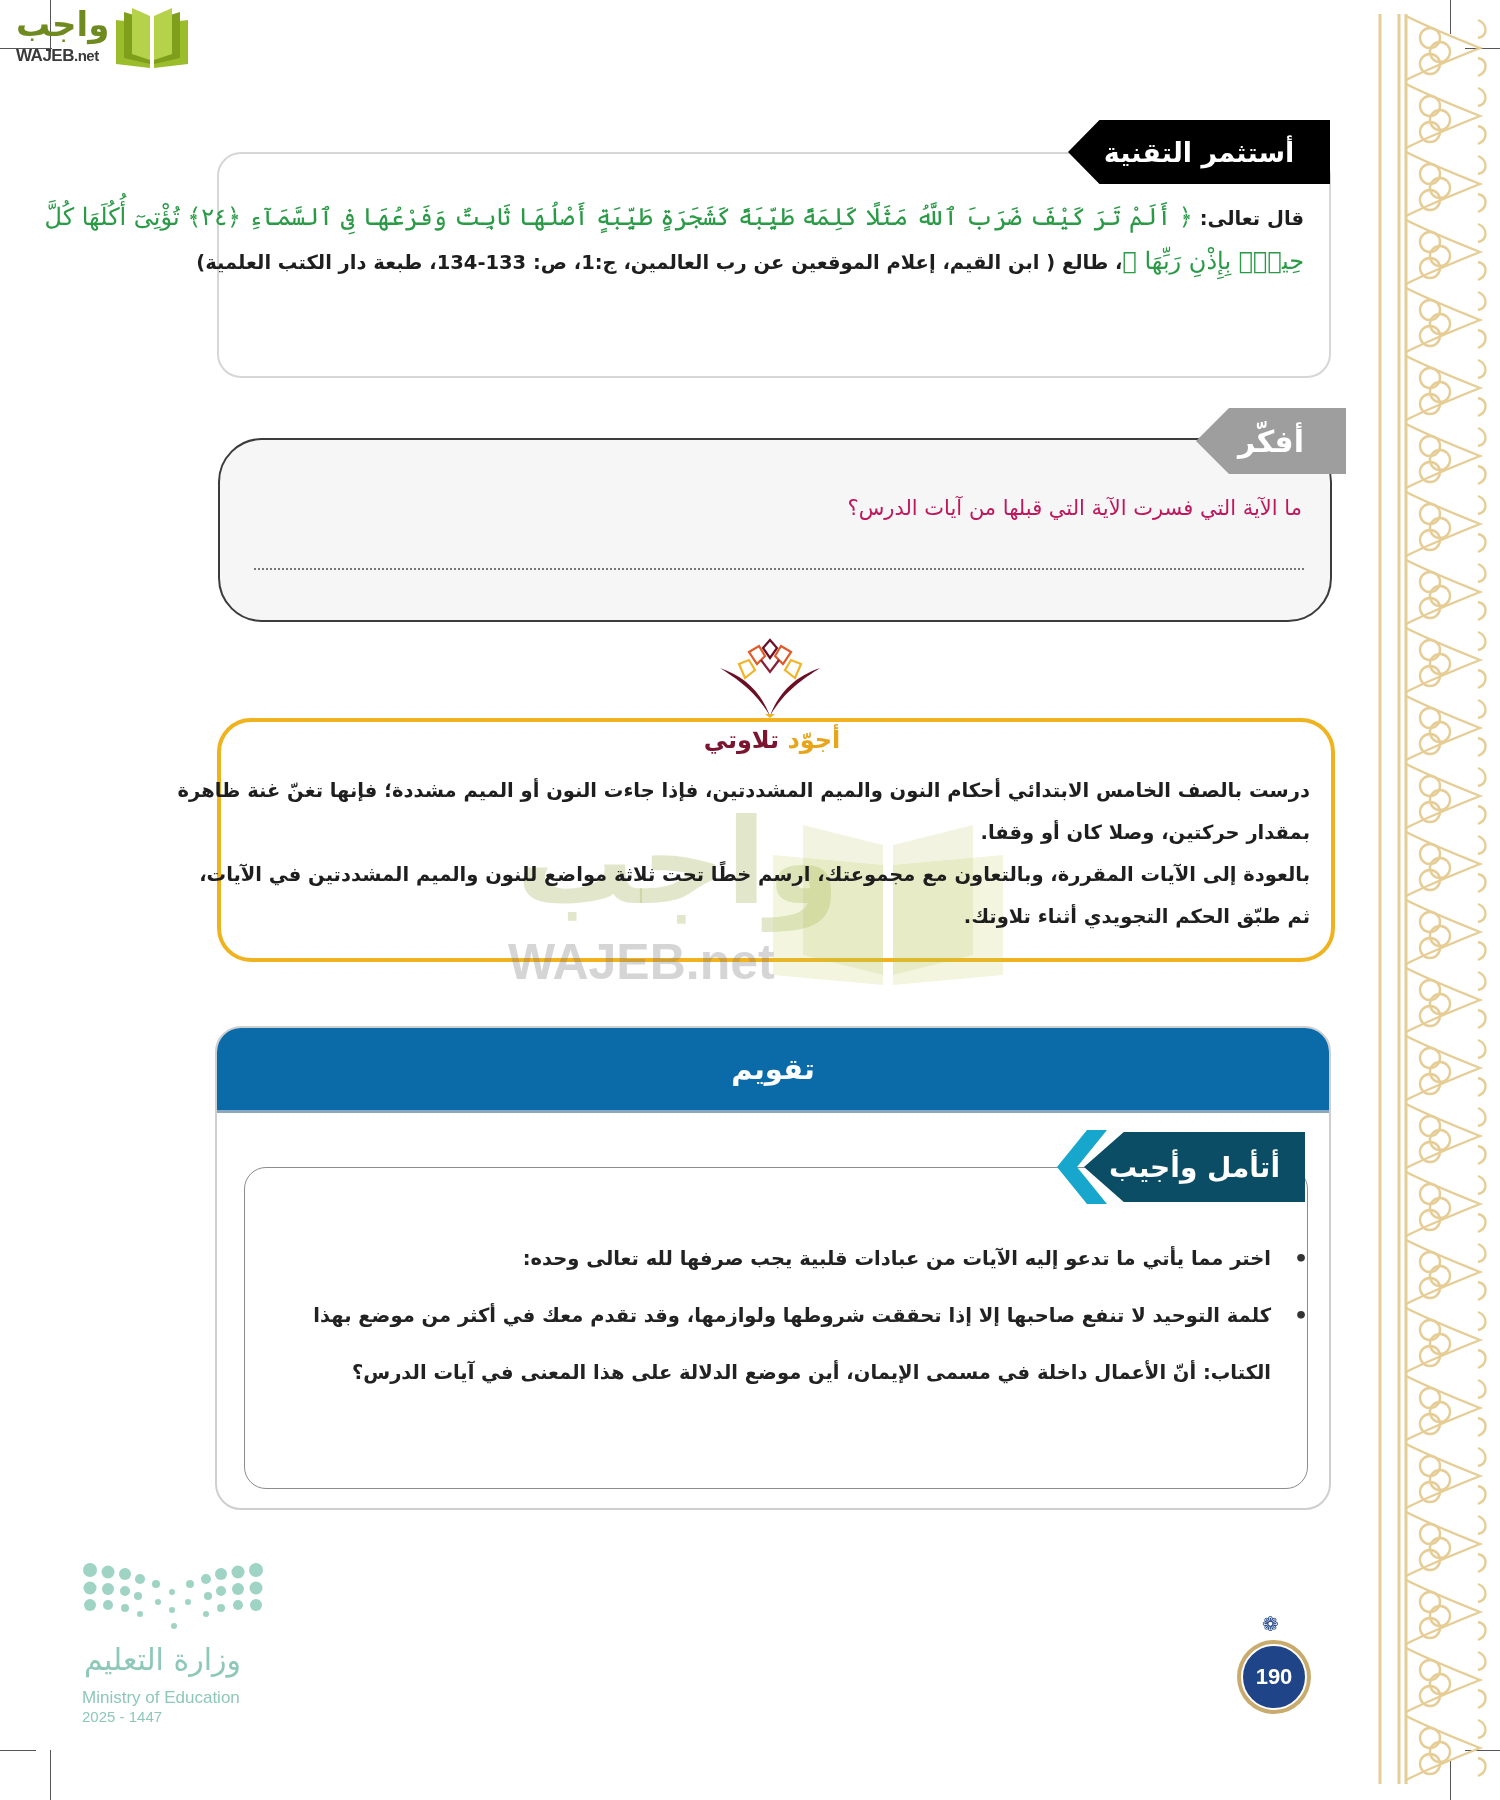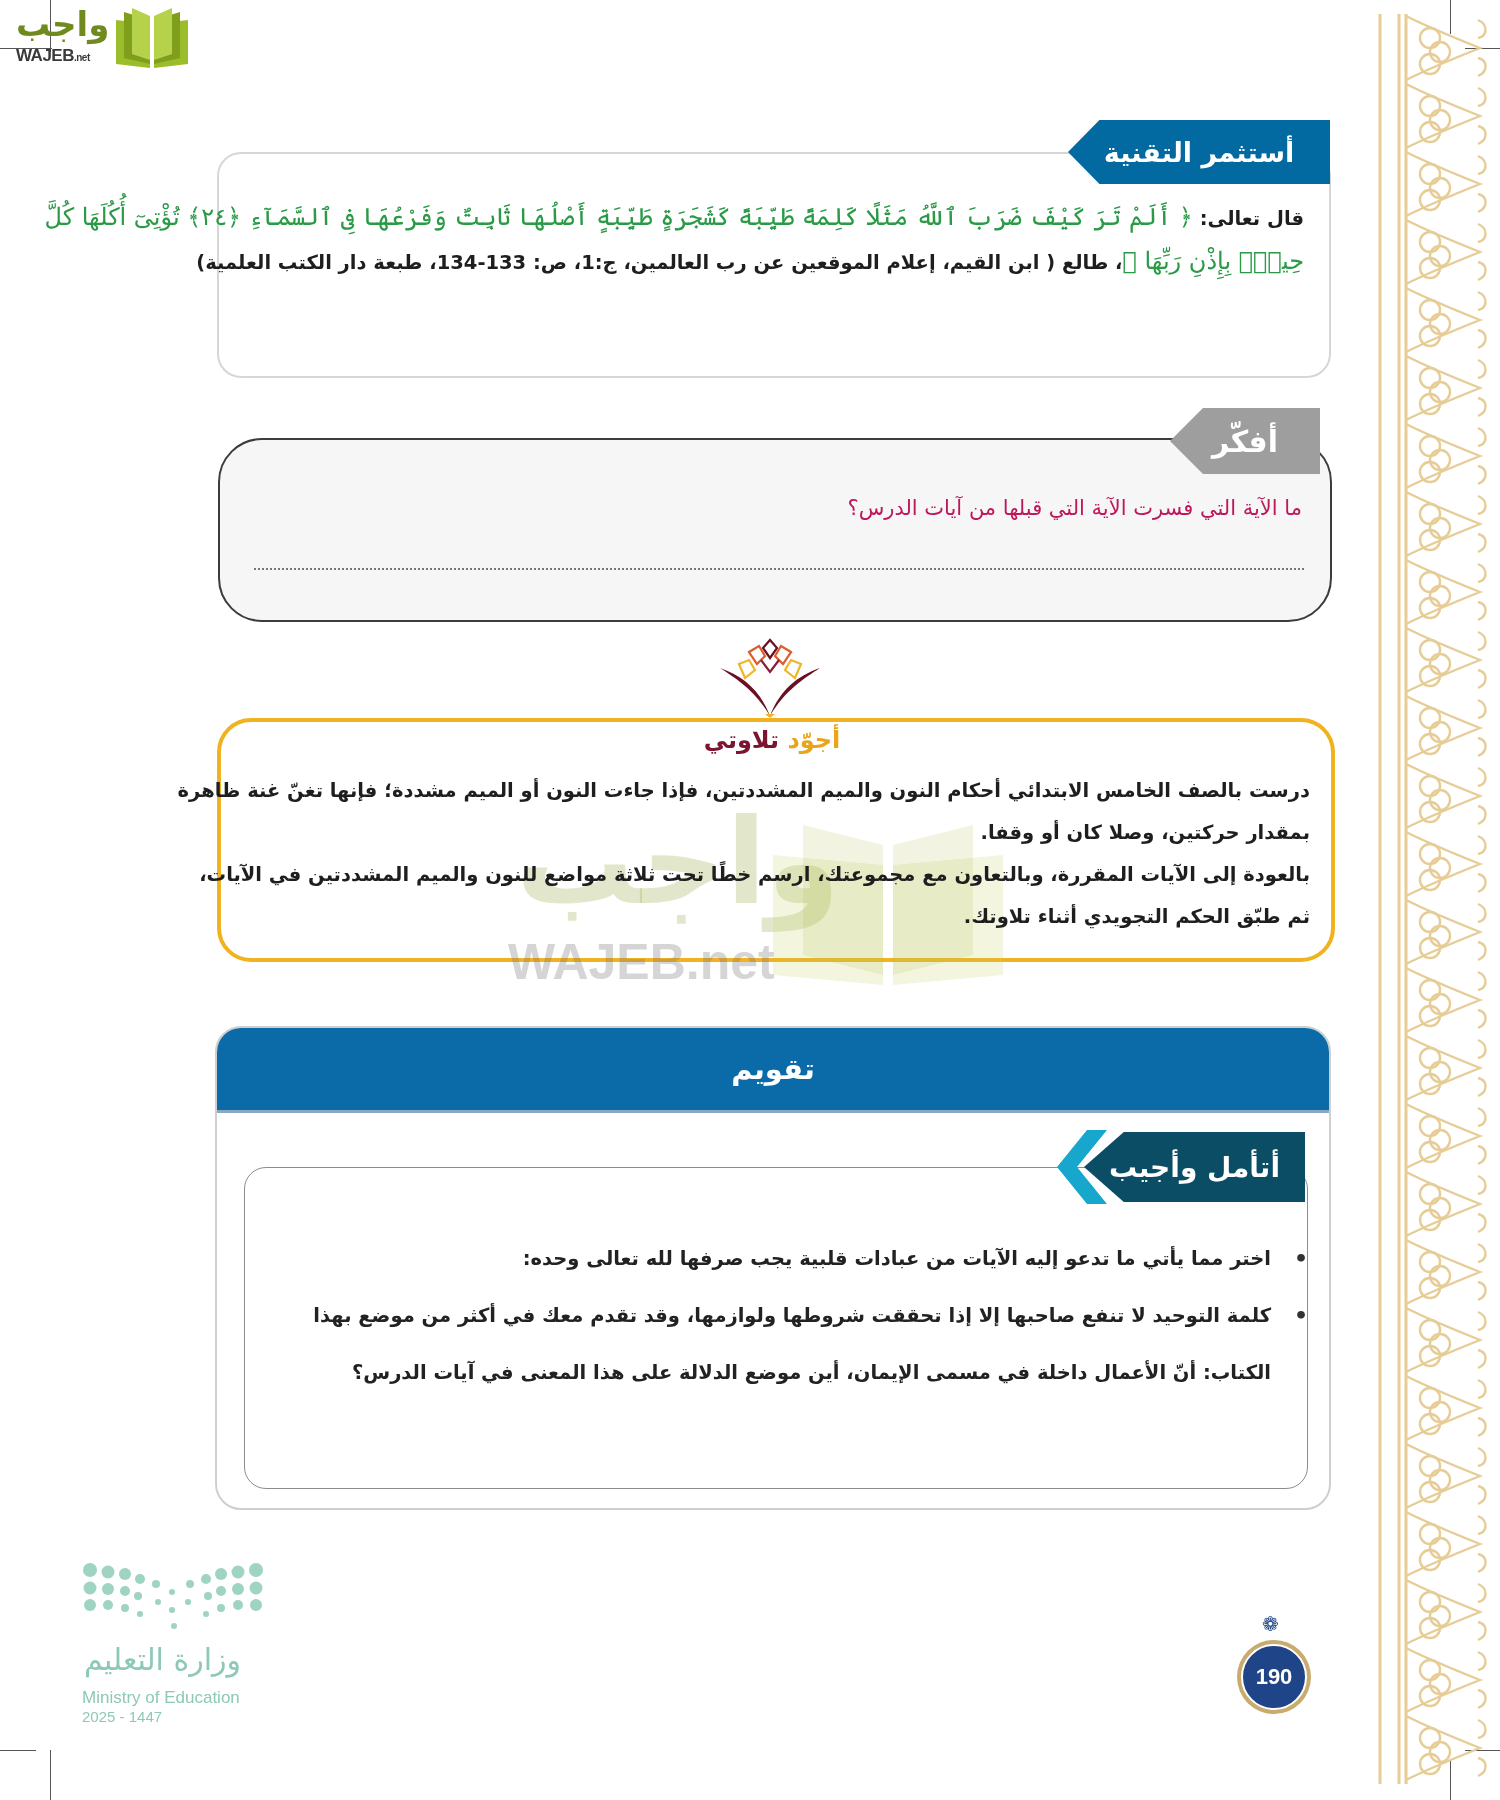--- a/index.html
+++ b/index.html
@@ -7,40 +7,40 @@
          font-family:"DejaVu Sans", sans-serif; direction:rtl; color:#222; }
   .abs { position:absolute; }
 
   
   .crop { position:absolute; background:#555; }
 
   
   .logo { left:6px; top:4px; width:185px; height:66px; direction:ltr; }
   .logo-ar { position:absolute; left:10px; top:0px; font-size:34px; font-weight:bold; color:#6f8a1e; font-family:"DejaVu Sans", sans-serif; direction:rtl; }
   .logo-en { position:absolute; left:10px; top:42px; font-size:17px; font-weight:bold; color:#3a3a3a; font-family:"Liberation Sans", sans-serif; letter-spacing:-0.5px;}
-  .logo-en small { font-size:10px;margin-top:22px; }
+  .logo-en small { font-size:15px;margin-top:22px; }
   .logo-book { position:absolute; left:106px; top:4px; }
 
   
   .ornament { right:0; top:14px; width:130px; height:1770px; }
 
   
   .box { position:absolute; border:2px solid #cfcfcf; border-radius:24px; background:#fff; }
 
   
   .box1 { left:217px; top:152px; width:1110px; height:222px; border-color:#d6d6d6; }
-  .tab-gray { position:absolute; background:#0369a1; color:#fff; font-weight:bold; display:flex; align-items:center; justify-content:center; }
+  .tab-gray { position:absolute; background:#000000; color:#fff; font-weight:bold; display:flex; align-items:center; justify-content:center; }
   .tab1 { right:170px; top:120px; width:262px; height:64px; clip-path:polygon(12% 0,100% 0,100% 100%,12% 100%,0 50%); font-size:27px; }
   .box1-lines { position:absolute; right:196px; top:196px; width:1090px; }
   .line { font-size:19.5px; font-weight:bold; line-height:42px; white-space:nowrap; text-align:right; color:#1e1e1e; }
   .green { color:#2a9a47; font-family:"DejaVu Serif", serif; font-weight:normal; font-size:24px; }
 
   
   .box2 { left:218px; top:438px; width:1110px; height:180px; background:#f6f6f6; border:2px solid #3c3c3c; border-radius:44px; }
-  .tab2 { right:180px; top:408px; width:150px; height:66px; clip-path:polygon(22% 0,100% 0,100% 100%,22% 100%,0 50%); font-size:30px; background:#9e9e9e; }
+  .tab2 { right:154px; top:408px; width:150px; height:66px; clip-path:polygon(22% 0,100% 0,100% 100%,22% 100%,0 50%); font-size:30px; background:#9e9e9e; }
   .q2 { position:absolute; right:198px; top:496px; font-size:21px; font-weight:normal; color:#be185d; }
   .dots { position:absolute; left:254px; top:568px; width:1050px; border-top:2px dotted #777; }
 
   
   .emblem { left:715px; top:638px; width:110px; height:80px; }
   .box3 { left:217px; top:718px; width:1110px; height:236px; border:4px solid #f1b21f; border-radius:34px; background:transparent; }
   .title3 { position:absolute; left:0; width:1544px; top:726px; text-align:center; font-size:24px; font-weight:bold; }
   .title3 .a { color:#e8a51a; }
   .title3 .b { color:#7b1530; }
   .b3-lines { position:absolute; right:190px; top:770px; width:1110px; }

